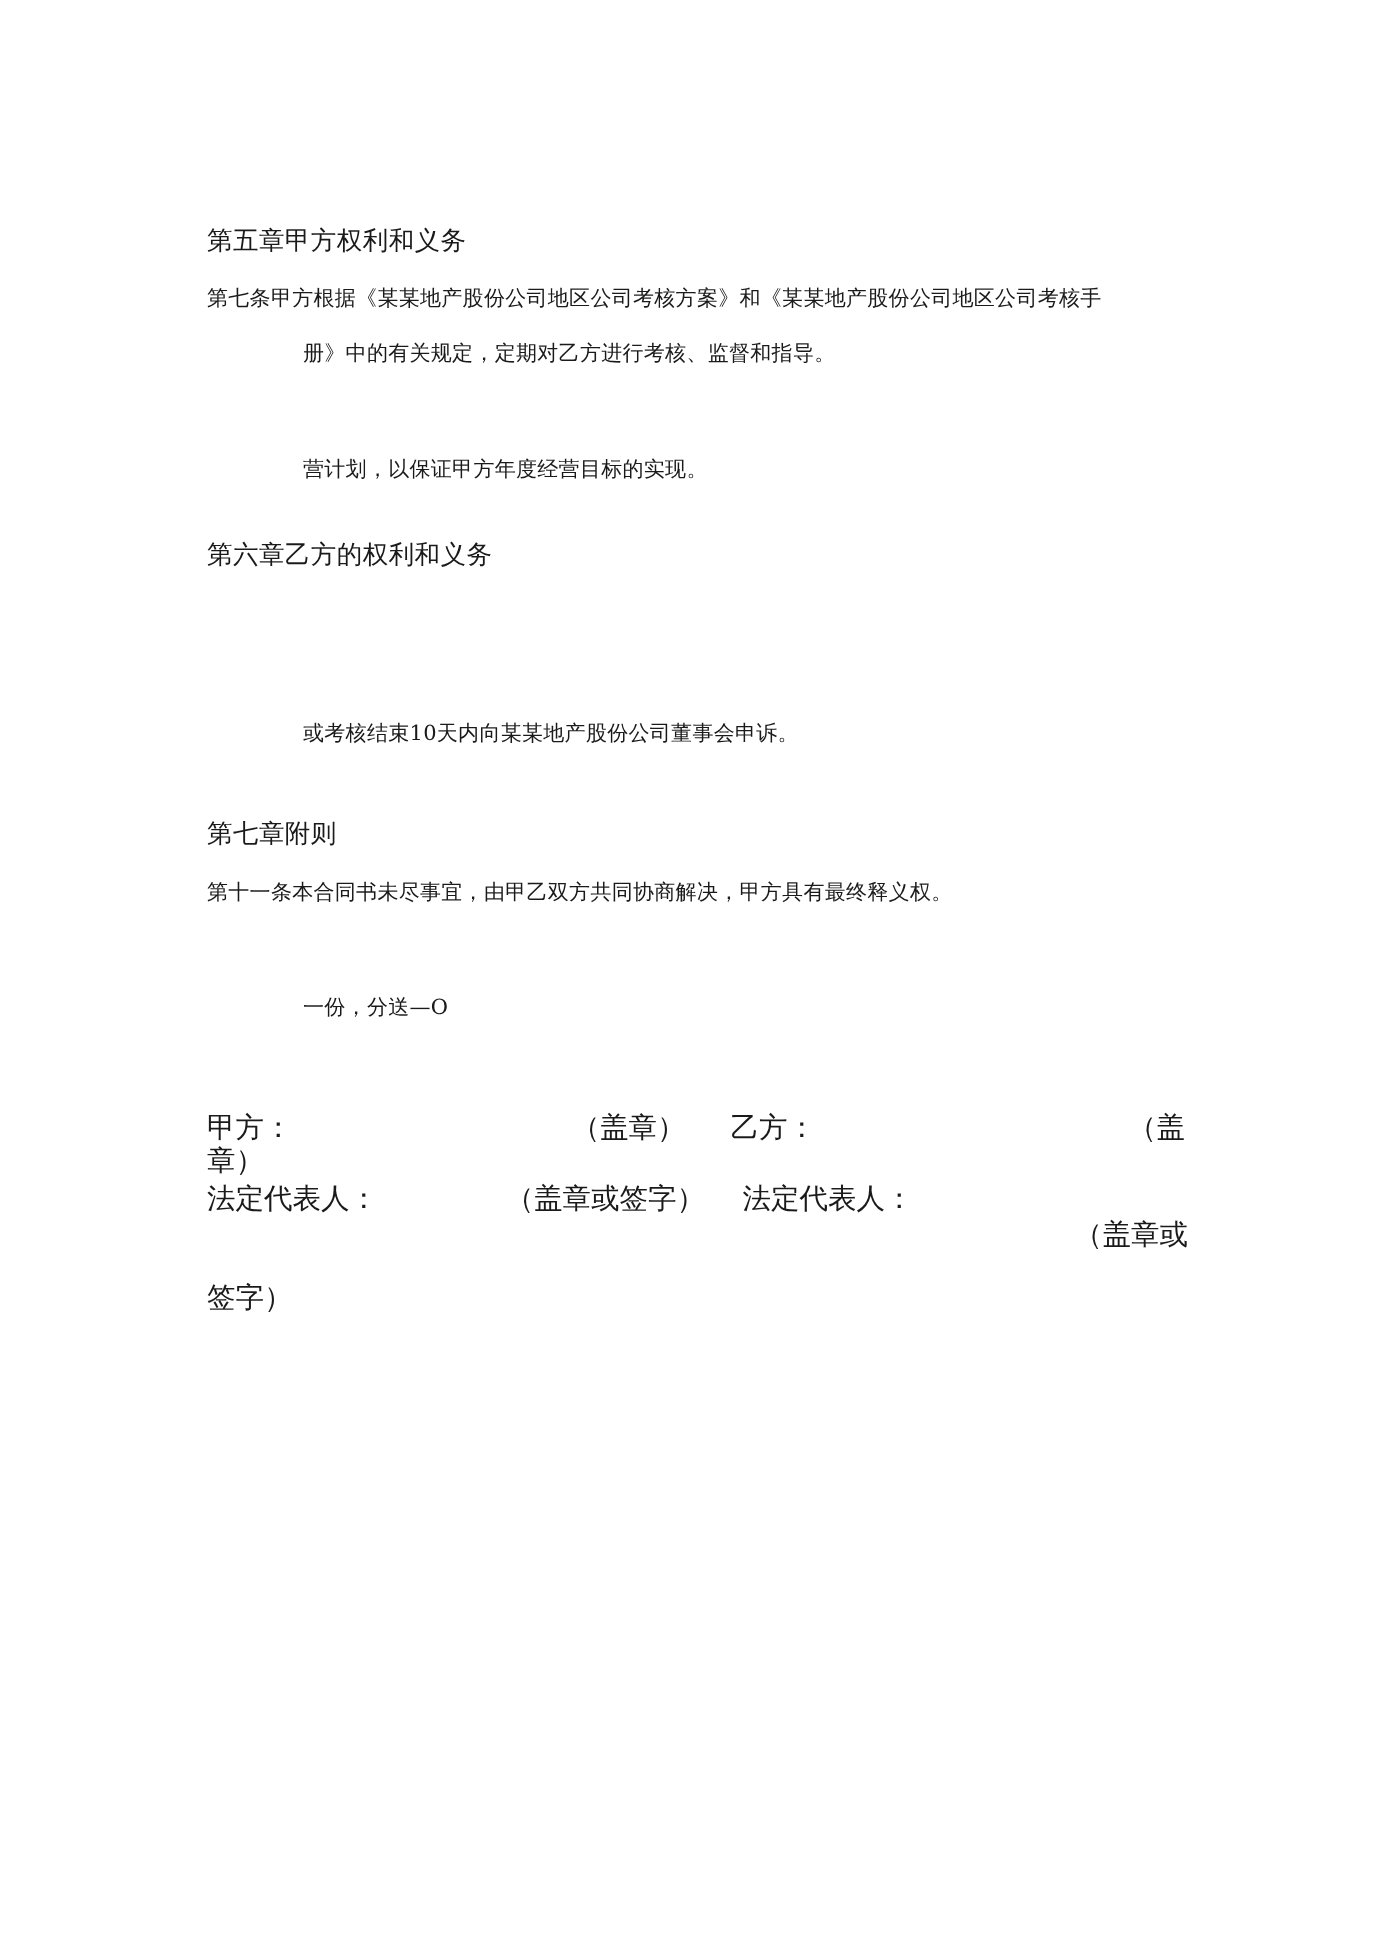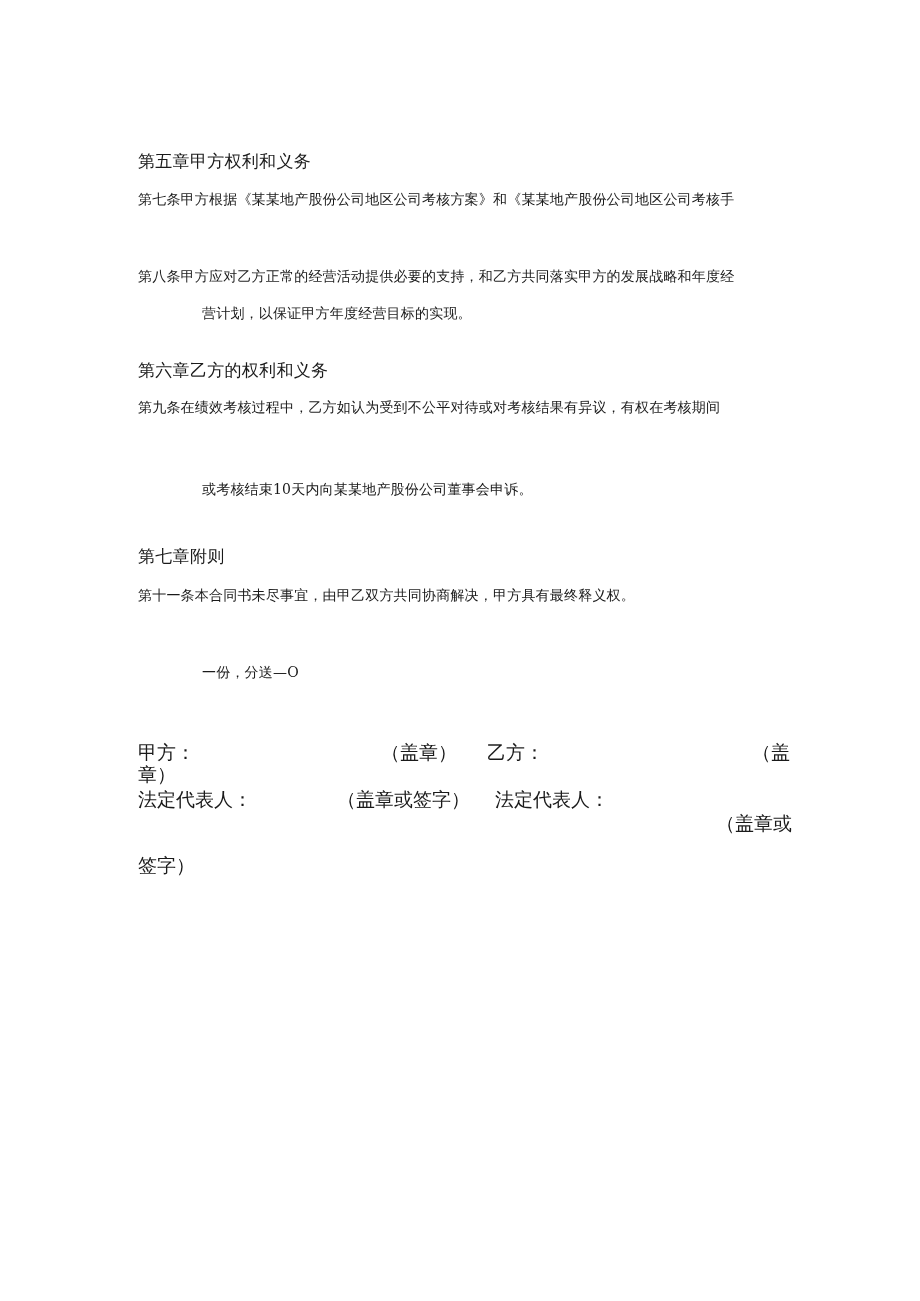--- a/index.html
+++ b/index.html
@@ -41,27 +41,26 @@
     }
   </style>
 </head>
 <body>
 
 <div class="page">
 
   <div class="abs heading" style="left:138px; top:153px;">第五章甲方权利和义务</div>
 
   <div class="abs body-text" style="left:138px; top:192px;">第七条甲方根据《某某地产股份公司地区公司考核方案》和《某某地产股份公司地区公司考核手</div>
+  <div class="abs body-text" style="left:202px; top:229px;">册》中的有关规定，定期对乙方进行考核、监督和指导。</div>
 
-  <div class="abs body-text" style="left:138px; top:269px;">第八条甲方应对乙方正常的经营活动提供必要的支持，和乙方共同落实甲方的发展战略和年度经</div>
   <div class="abs body-text" style="left:202px; top:306px;">营计划，以保证甲方年度经营目标的实现。</div>
 
   <div class="abs heading" style="left:138px; top:362px;">第六章乙方的权利和义务</div>
 
-  <div class="abs body-text" style="left:138px; top:400px;">第九条在绩效考核过程中，乙方如认为受到不公平对待或对考核结果有异议，有权在考核期间</div>
   <div class="abs body-text" style="left:202px; top:437px;margin-top:45px;">或考核结束10天内向某某地产股份公司董事会申诉。</div>
 
 
   <div class="abs heading" style="left:138px; top:548px;">第七章附则</div>
 
   <div class="abs body-text" style="left:138px; top:588px;">第十一条本合同书未尽事宜，由甲乙双方共同协商解决，甲方具有最终释义权。</div>
 
   <div class="abs body-text" style="left:202px; top:665px;text-align:right;">一份，分送—O</div>
 
   <div>

